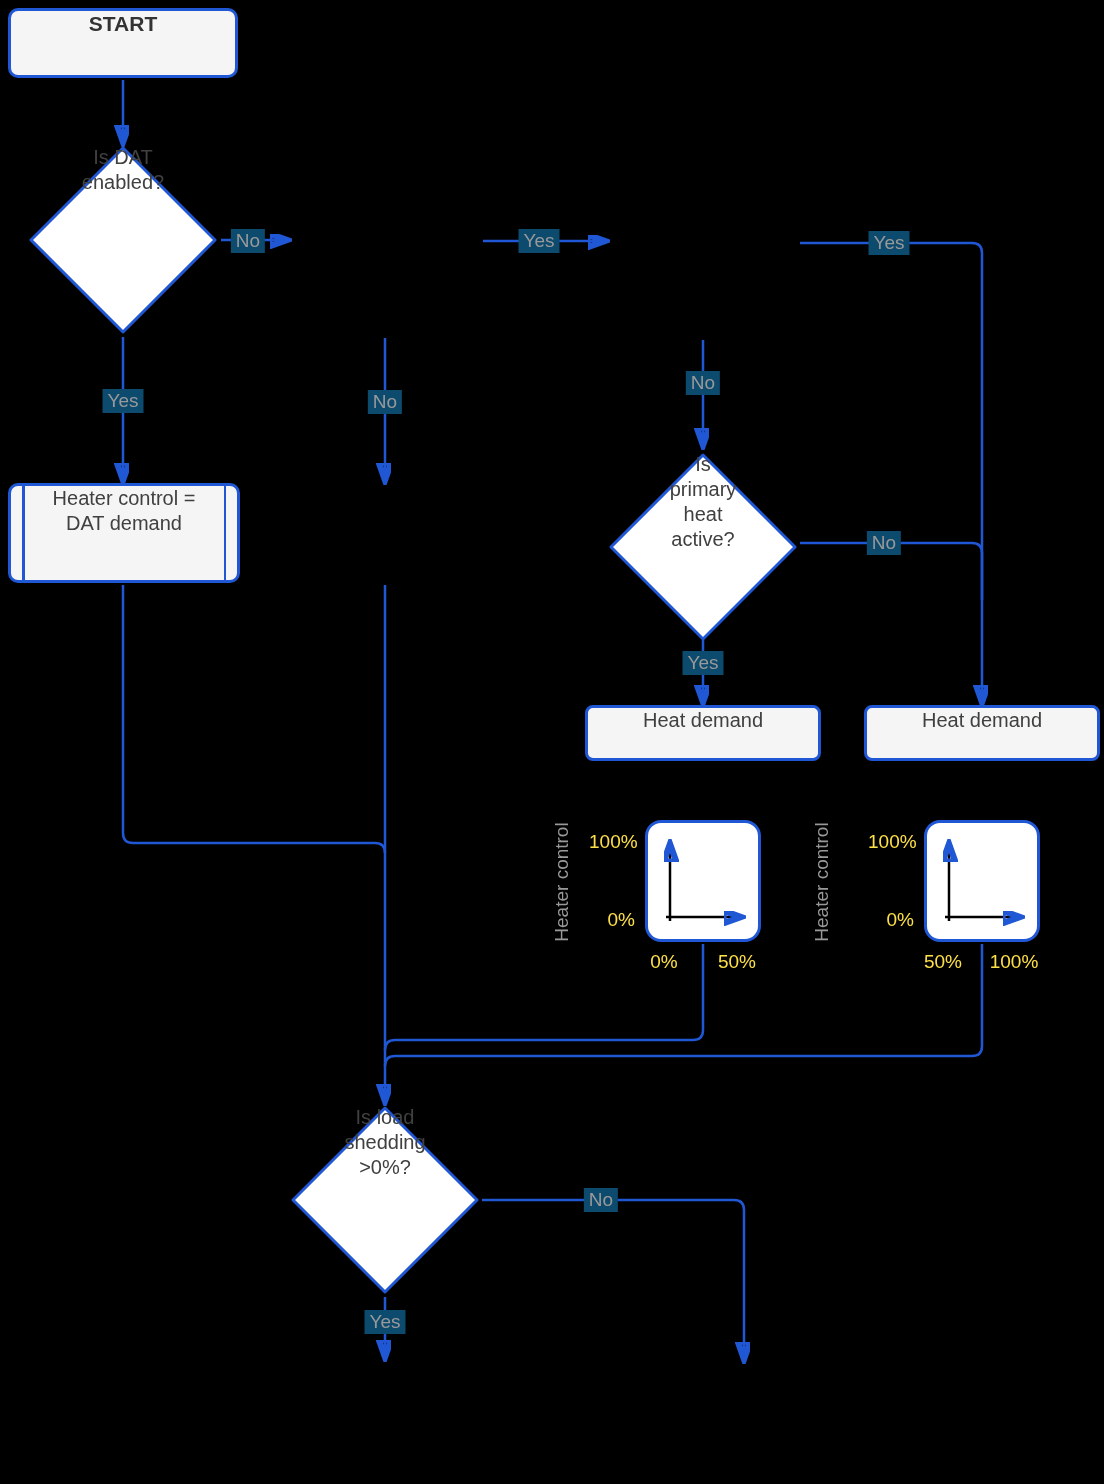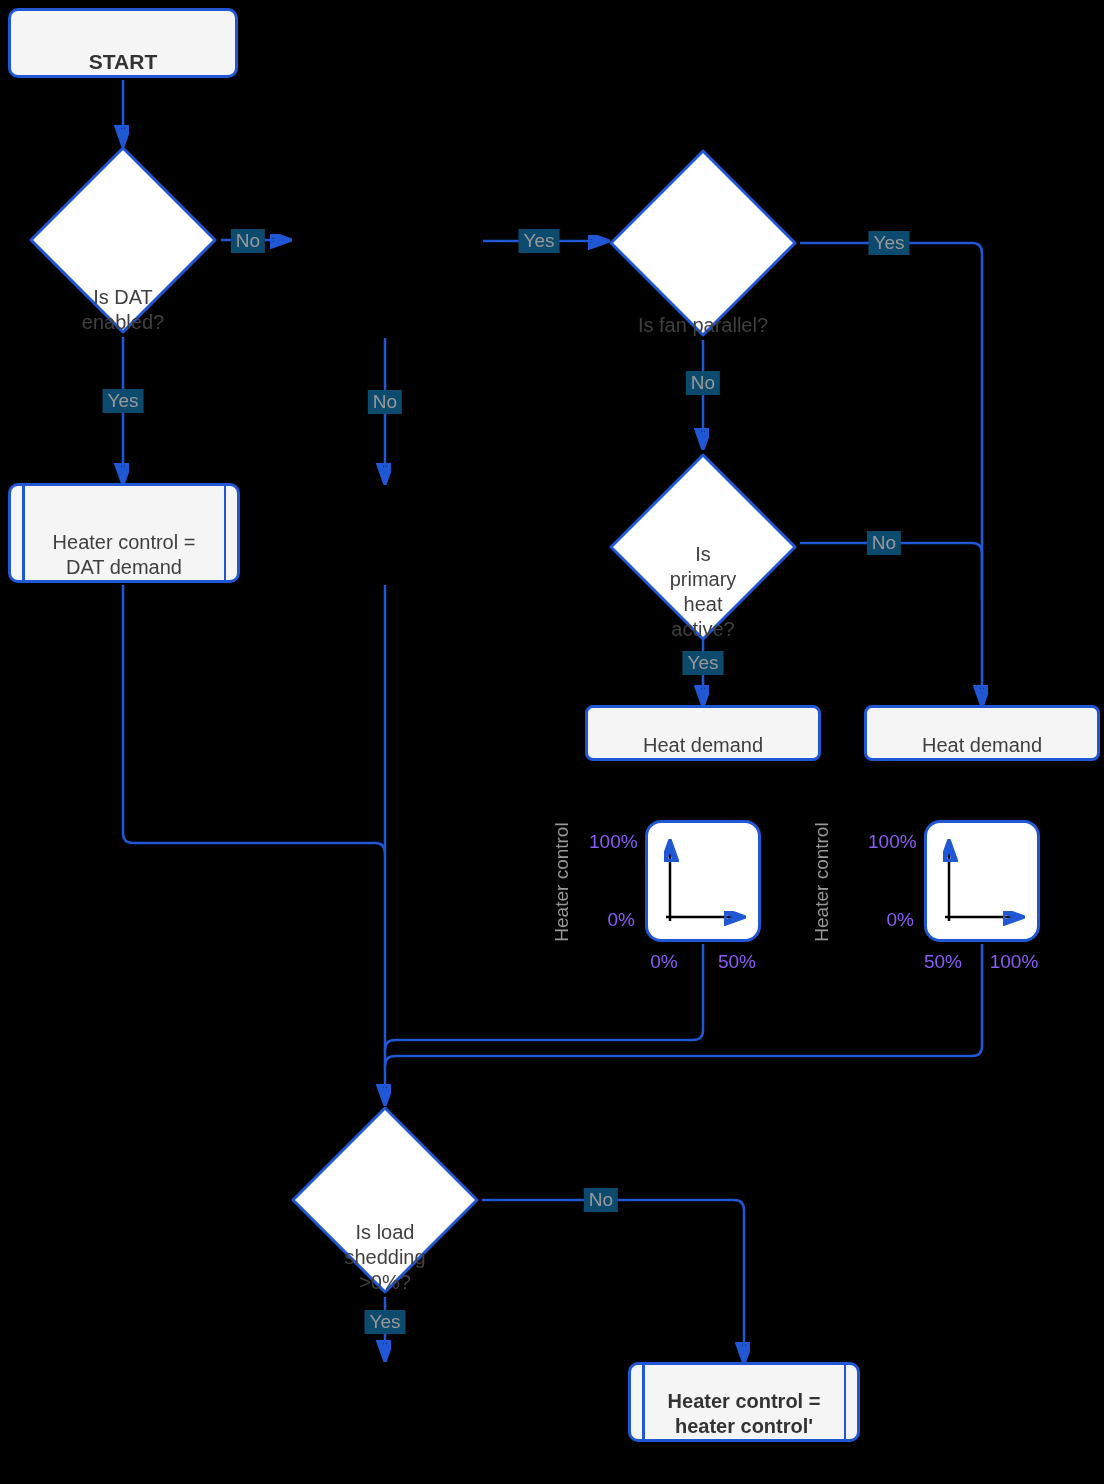--- a/index.html
+++ b/index.html
@@ -3,21 +3,21 @@
 <meta charset="utf-8">
 <style>
   * { margin:0; padding:0; box-sizing:border-box; }
   html,body { background:#000; }
   body { font-family:"Liberation Sans", sans-serif; }
   .canvas { position:relative; width:1104px; height:1484px; background:#000; overflow:hidden; }
 
   .edges { position:absolute; left:0; top:0; width:1104px; height:1484px; z-index:1; }
   .edges path { fill:none; stroke:#2057d4; stroke-width:2.5; }
 
-  .node { position:absolute; z-index:2; display:flex; align-items:flex-end; justify-content:center;
+  .node { position:absolute; z-index:2; display:flex; align-items:flex-start; justify-content:center;
           text-align:center; color:#404040; font-size:20px; line-height:1.25; }
   .rect { background:#f5f5f5; border:3px solid #2057d4; border-radius:10px; }
   .plain { background:#f5f5f5; border:3px solid #2057d4; border-radius:8px; }
   .start-node { font-weight:bold; color:#333333; font-size:21px; }
   .bold-node { font-weight:bold; color:#333333; }
 
   .process::before, .process::after { content:""; position:absolute; top:0; bottom:0; width:2.5px; background:#2057d4; }
   .process::before { left:11px; }
   .process::after  { right:11px; }
 
@@ -26,21 +26,21 @@
   .diamond polygon { fill:#ffffff; stroke:#2057d4; stroke-width:3; stroke-linejoin:round; }
   .diamond-label { position:relative; z-index:2; }
 
   .edge-label { position:absolute; z-index:3; transform:translate(-50%,-50%); background:#0c4a6e;
                 color:#999999; font-size:19px; padding:1px 5px; white-space:nowrap; }
 
   .chart-box { position:absolute; z-index:2; background:#ffffff; border:3px solid #2057d4; border-radius:16px; }
   .chart-box svg { width:100%; height:100%; display:block; }
   .chart-box line { stroke:#000; stroke-width:2.5; }
 
-  .tick { position:absolute; z-index:3; color:#8b5cf6; font-size:19px; }
+  .tick { position:absolute; z-index:3; color:#fde047; font-size:19px; }
   .tick.right { text-align:right; }
   .tick.center { text-align:center; }
   .ylabel { position:absolute; z-index:3; color:#999999; font-size:19px; white-space:nowrap;
             text-align:center; transform:rotate(-90deg); }
 </style>
 </head>
 <body>
 
 <div class="canvas">
 
@@ -75,26 +75,20 @@
   </div>
 
   <div class="node diamond" style="left:28px;top:145px;width:190px;height:190px">
     <svg viewBox="0 0 190 190">
         <polygon points="95,3 187,95 95,187 3,95"></polygon>
       </svg>
     <div class="diamond-label" style="max-width:105px">Is DAT enabled?</div>
   </div>
 
 
-  <div class="node diamond" style="left:608px;top:148px;width:190px;height:190px">
-    <svg viewBox="0 0 190 190">
-        <polygon points="95,3 187,95 95,187 3,95"></polygon>
-      </svg>
-    <div class="diamond-label" style="max-width:160px">Is fan parallel?</div>
-  </div>
 
   <div class="node diamond" style="left:608px;top:452px;width:190px;height:190px">
     <svg viewBox="0 0 190 190">
         <polygon points="95,3 187,95 95,187 3,95"></polygon>
       </svg>
     <div class="diamond-label" style="max-width:82px">Is primary heat active?</div>
   </div>
 
   <div class="node rect process" style="left:8px;top:483px;width:232px;height:100px">
     <div style="max-width:180px">Heater control = DAT demand</div>
@@ -134,23 +128,20 @@
   <div class="ylabel" style="left:752px;top:871px;width:140px">Heater control</div>
 
   <div class="node diamond" style="left:290px;top:1105px;width:190px;height:190px">
     <svg viewBox="0 0 190 190">
         <polygon points="95,3 187,95 95,187 3,95"></polygon>
       </svg>
     <div class="diamond-label" style="max-width:95px">Is load shedding &gt;0%?</div>
   </div>
 
 
-  <div class="node rect process bold-node" style="left:628px;top:1362px;width:232px;height:80px">
-    <div style="max-width:172px">Heater control = heater control'</div>
-  </div>
 
   <div class="edge-label" style="left:248px;top:241px">No</div>
   <div class="edge-label" style="left:539px;top:241px">Yes</div>
   <div class="edge-label" style="left:889px;top:243px">Yes</div>
   <div class="edge-label" style="left:123px;top:401px">Yes</div>
   <div class="edge-label" style="left:385px;top:402px">No</div>
   <div class="edge-label" style="left:703px;top:383px">No</div>
   <div class="edge-label" style="left:884px;top:543px">No</div>
   <div class="edge-label" style="left:703px;top:663px">Yes</div>
   <div class="edge-label" style="left:601px;top:1200px">No</div>

